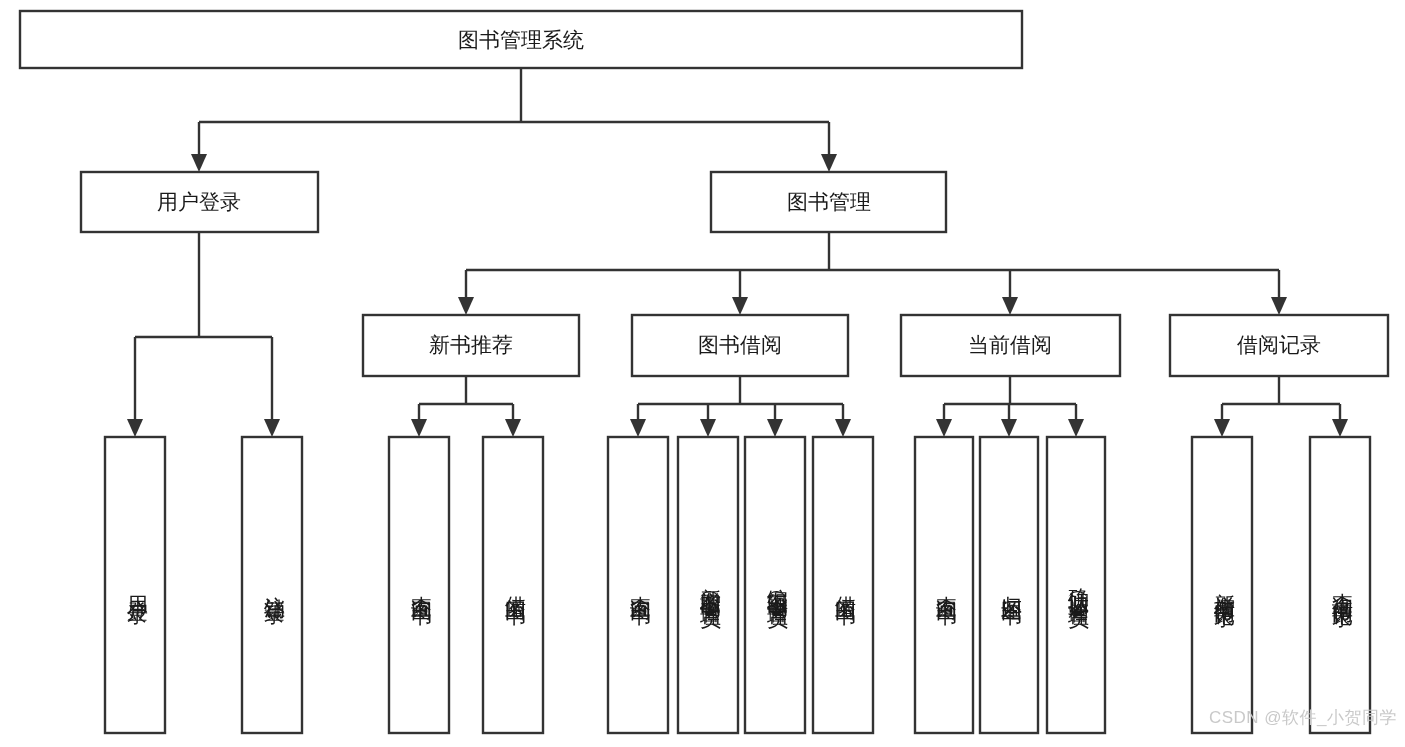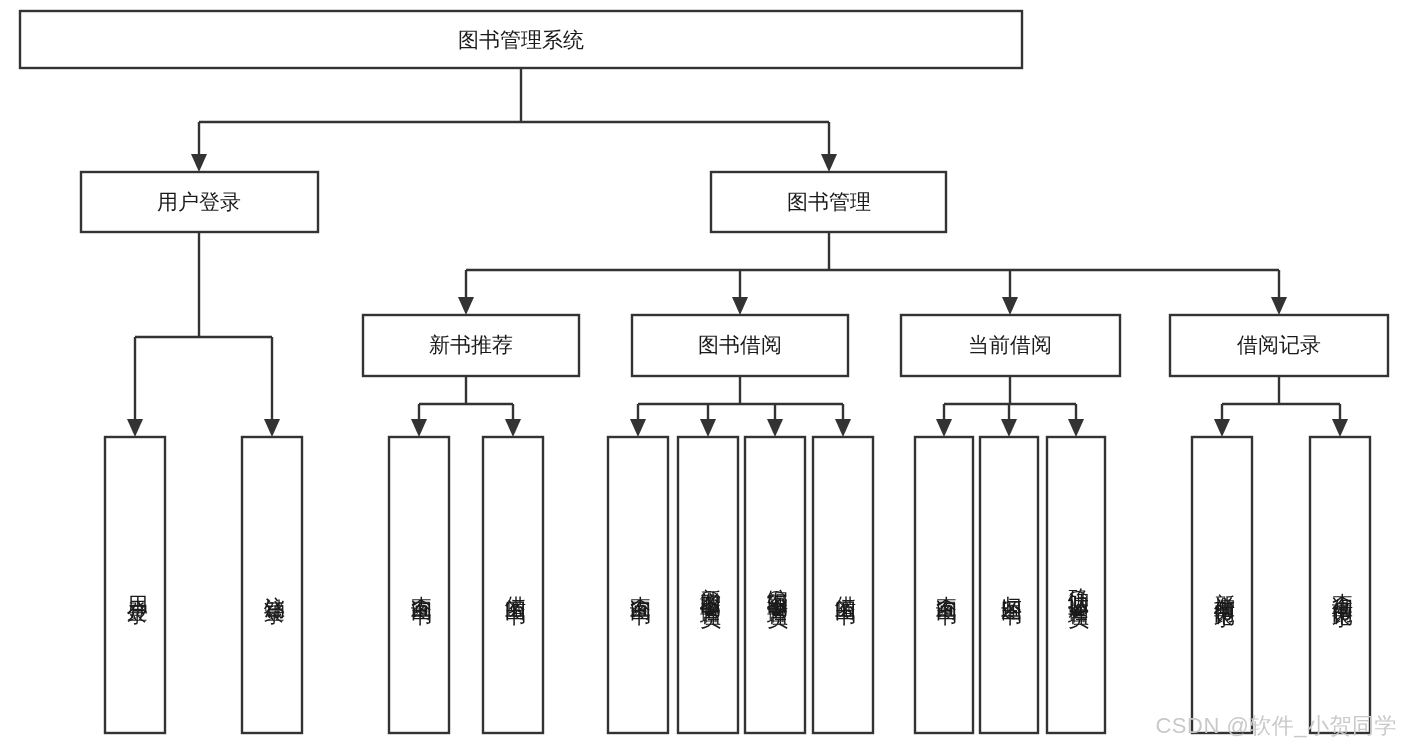--- a/index.html
+++ b/index.html
@@ -46,23 +46,23 @@
     fill: none;
     stroke-linecap: butt;
   }
   .arrow-head {
     fill: #333333;
     stroke: none;
   }
   .watermark {
     position: absolute;
     right: 8px;
-    bottom: 6px;
-    font-family: "Liberation Sans", "DejaVu Sans", sans-serif;
-    font-size: 22px;
+    bottom: 18px;
+    font-family: "Liberation Sans", "DejaVu Sans", sans-serif;
+    font-size: 17px;
     color: #c9c9c9;
     white-space: nowrap;
     letter-spacing: 0.5px;
     pointer-events: none;
   }
 </style>
 </head>
 <body>
 
 <svg id="diagram" viewBox="0 0 1405 747">

